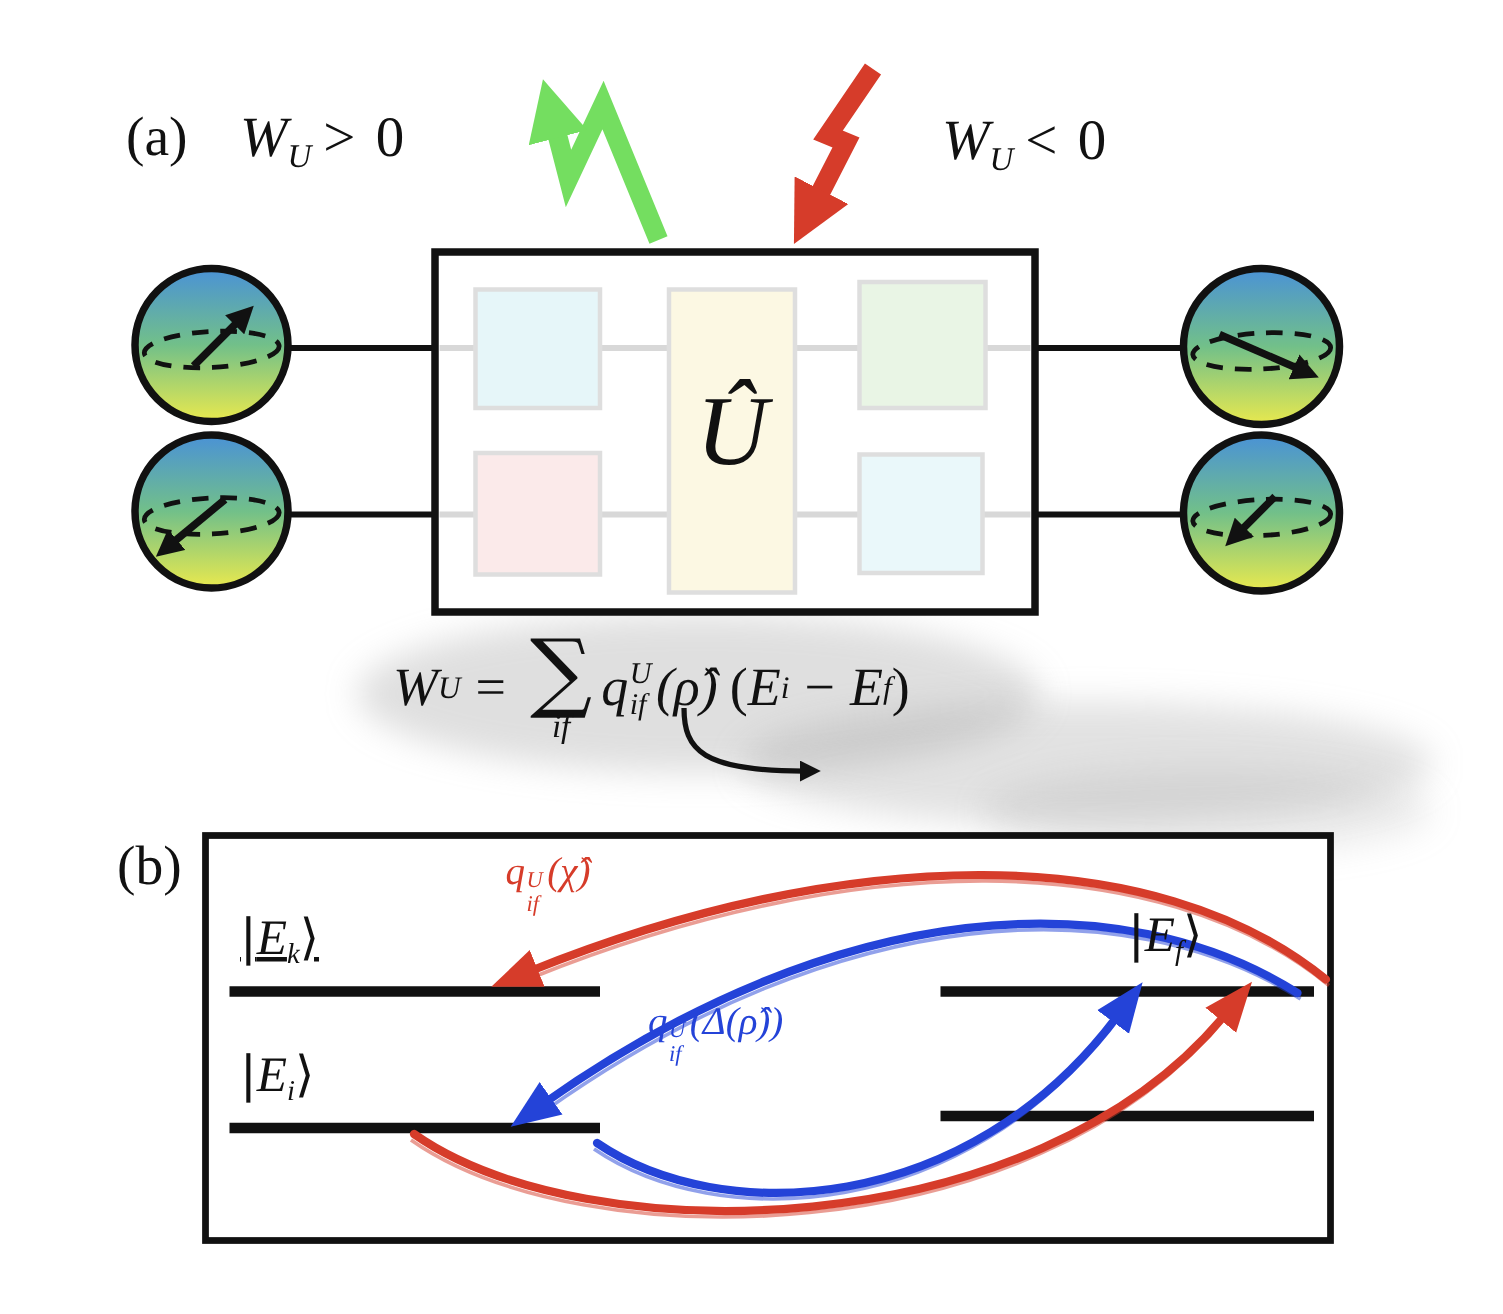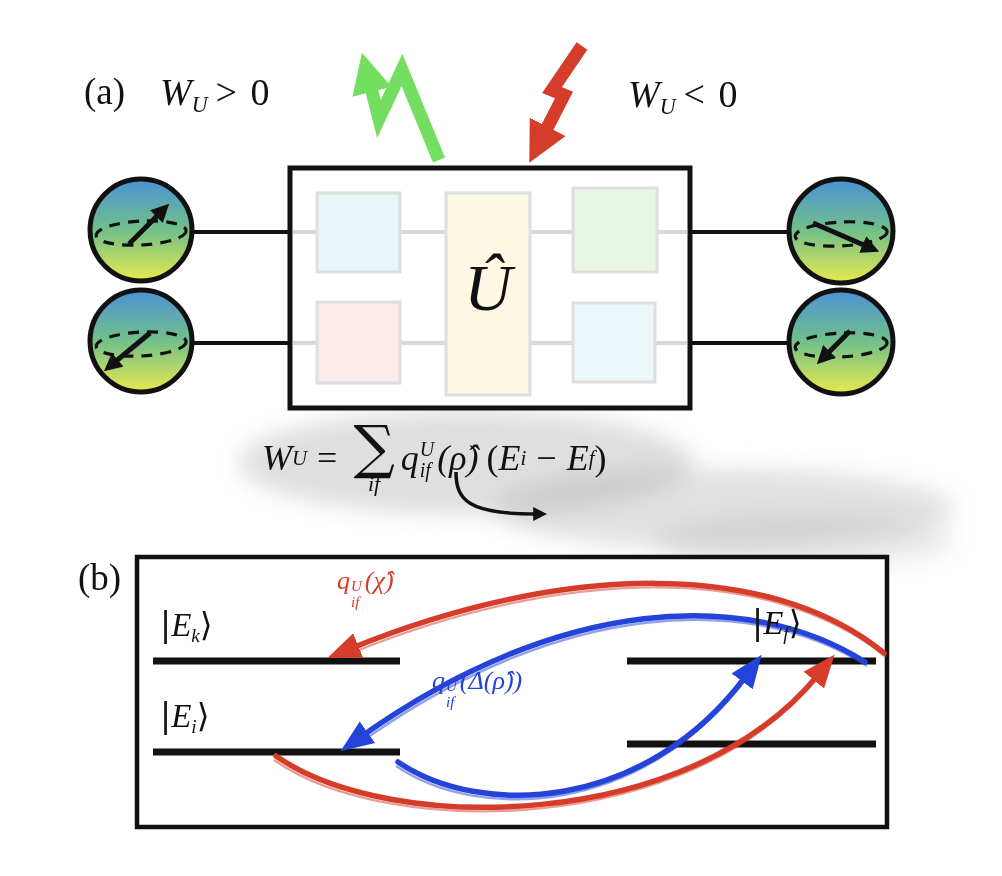--- a/index.html
+++ b/index.html
@@ -173,21 +173,21 @@
       <span class="sb">i</span>
     <span class="eq">−</span>
     <span class="math">E</span>
       <span class="sb">f</span>
       <span>)</span>
   </div>
 
 
   <div class="lbl panel-label" style="left:78px; top:556px;">(b)</div>
 
-  <div class="lbl ketlbl" style="left:160px; top:605px;">
+  <div class="lbl ketlbl" style="left:160px; top:605px;text-decoration:underline;">
     <span class="ketch">|</span><span class="math">E</span><span class="sb">k</span><span class="ketch">⟩</span>
   </div>
 
   <div class="lbl ketlbl" style="left:160px; top:696px;text-align:center;">
     <span class="ketch">|</span><span class="math">E</span><span class="sb">i</span><span class="ketch">⟩</span>
   </div>
 
   <div class="lbl ketlbl" style="left:752px; top:603px;">
     <span class="ketch">|</span><span class="math">E</span><span class="sb">f</span><span class="ketch">⟩</span>
   </div>

